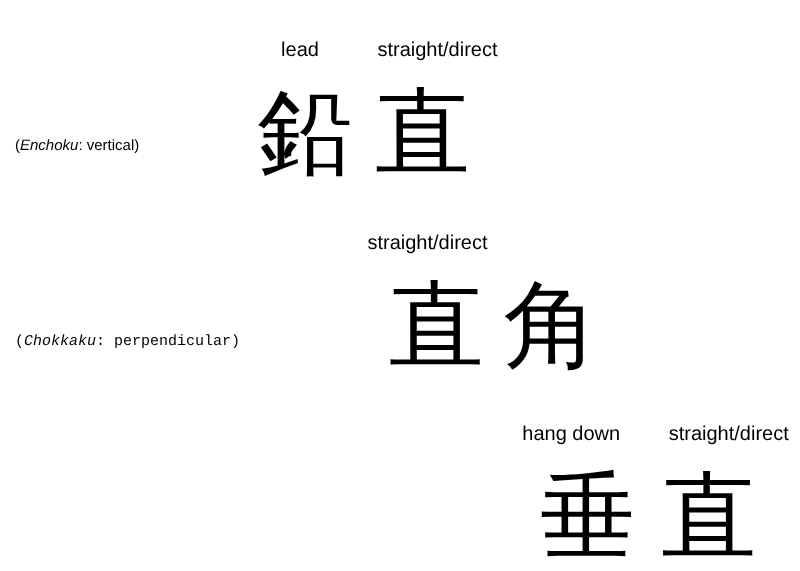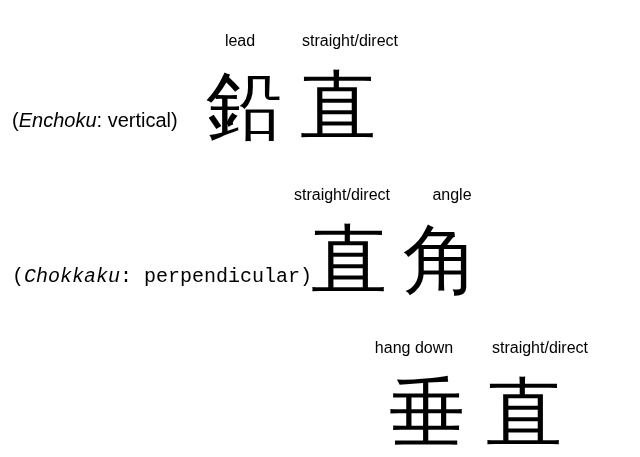--- a/index.html
+++ b/index.html
@@ -44,21 +44,21 @@
     white-space: nowrap;
   }
   .kanji {
     display: inline-block;
     text-align: center;
     font-weight: 400;
   }
 
   .reading {
     position: absolute;
-    font-size: 20px;
+    font-size: 12px;
     line-height: 1;
     white-space: nowrap;
   }
   .reading i {
     font-style: italic;
   }
 
   
   #row1 { top: 0; height: 160px; }
   #row1 .gloss-line { left: 200px; top: 33px; }
@@ -73,21 +73,21 @@
   #row2 { top: 160px; height: 145px; }
   #row2 .gloss-line { left: 272px; top: 27px; }
   #row2 .gloss:nth-child(1) { width: 140px; }
   #row2 .gloss:nth-child(2) { width: 80px; }
   #row2 .kanji-line { left: 305px; top: 60px; }
   #row2 .kanji:nth-child(1) { width: 88px; }
   #row2 .kanji:nth-child(2) { width: 96px; }
   #row2 .reading { left: 12px; top: 107px; font-family: Liberation Mono, monospace; }
 
   
-  #row3 { top: 305px; height: 152px; }
+  #row3 { top: 305px; height: 152px; margin-left: 43px; }
   #row3 .gloss-line { left: 358px; top: 35px; }
   #row3 .gloss:nth-child(1) { width: 112px; }
   #row3 .gloss:nth-child(2) { width: 140px; }
   #row3 .kanji-line { left: 380px; top: 68px; }
   #row3 .kanji:nth-child(1) { width: 94px; }
   #row3 .kanji:nth-child(2) { width: 100px; }
   #row3 .reading { left: 12px; top: 115px; }
 </style>
 </head>
 <body>
@@ -102,21 +102,20 @@
     <span class="kanji">直</span>
   </div>
   <div class="reading">
     <span>(</span><i>Enchoku</i><span>: vertical)</span>
   </div>
 </div>
 
 <div class="row" id="row2">
   <div class="gloss-line">
     <span class="gloss">straight/direct</span>
-    <span class="gloss">angle</span>
   </div>
   <div class="kanji-line">
     <span class="kanji">直</span>
     <span class="kanji">角</span>
   </div>
   <div class="reading">
     <span>(</span><i>Chokkaku</i><span>: perpendicular)</span>
   </div>
 </div>
 

